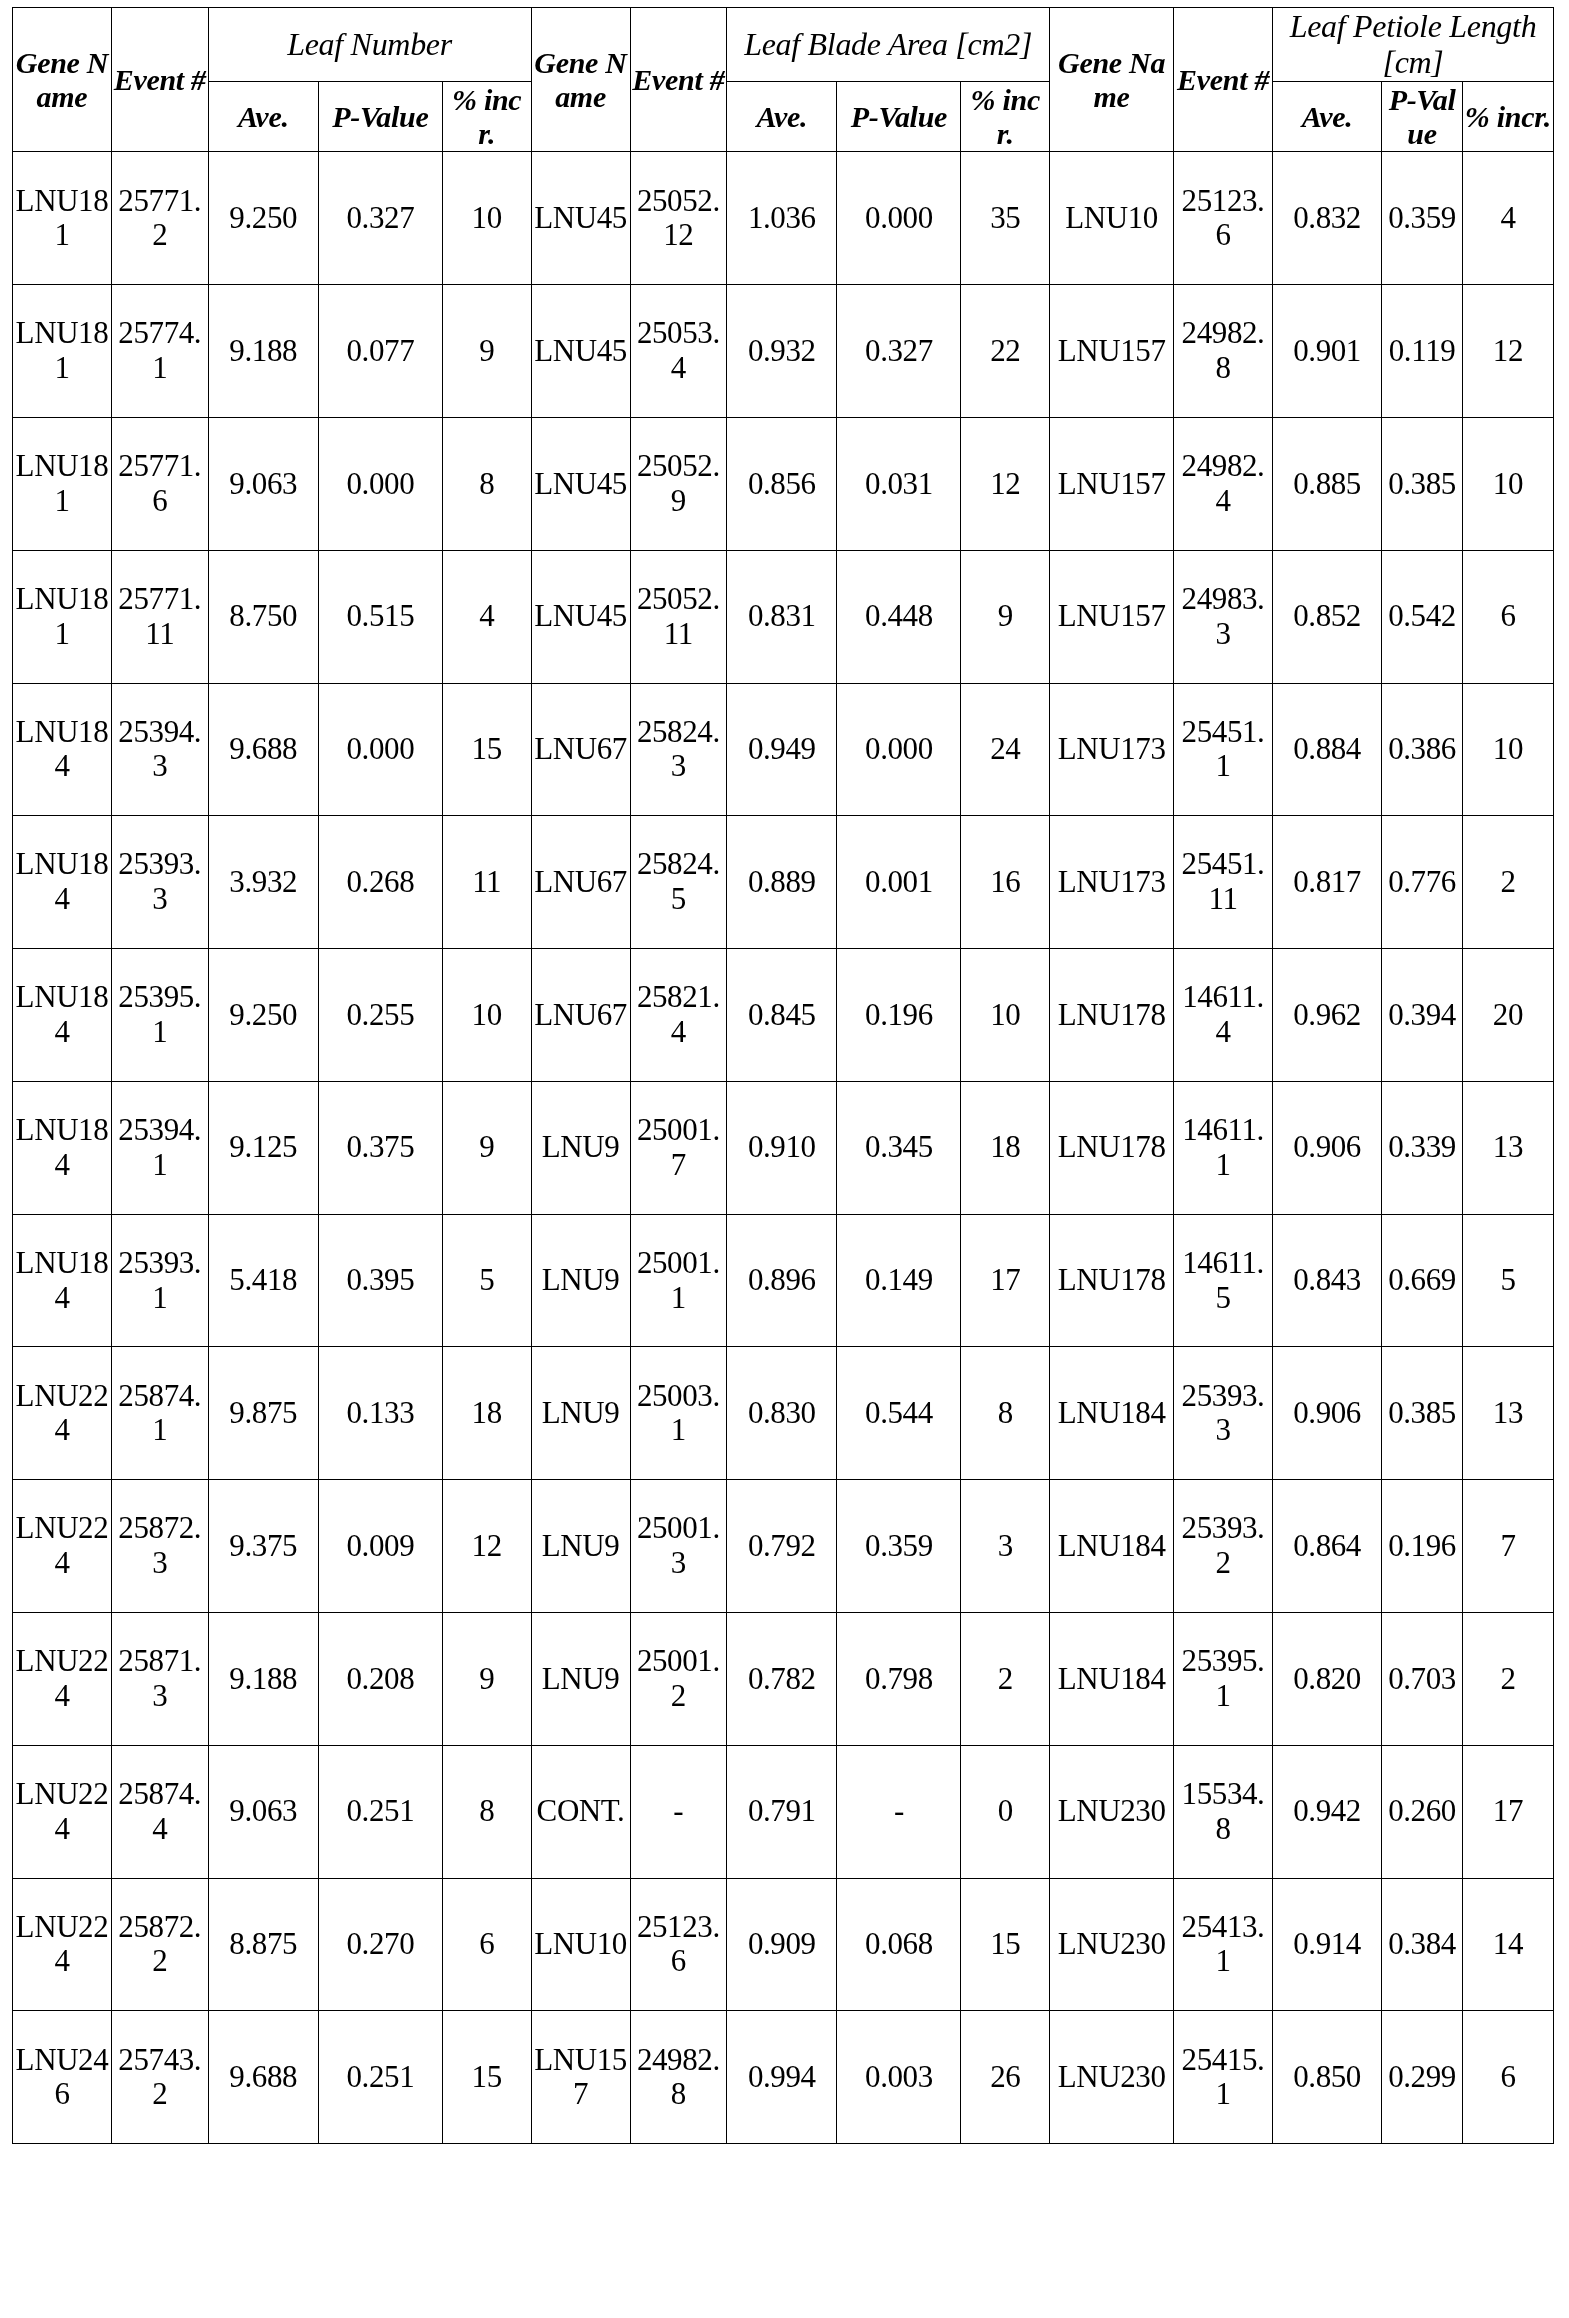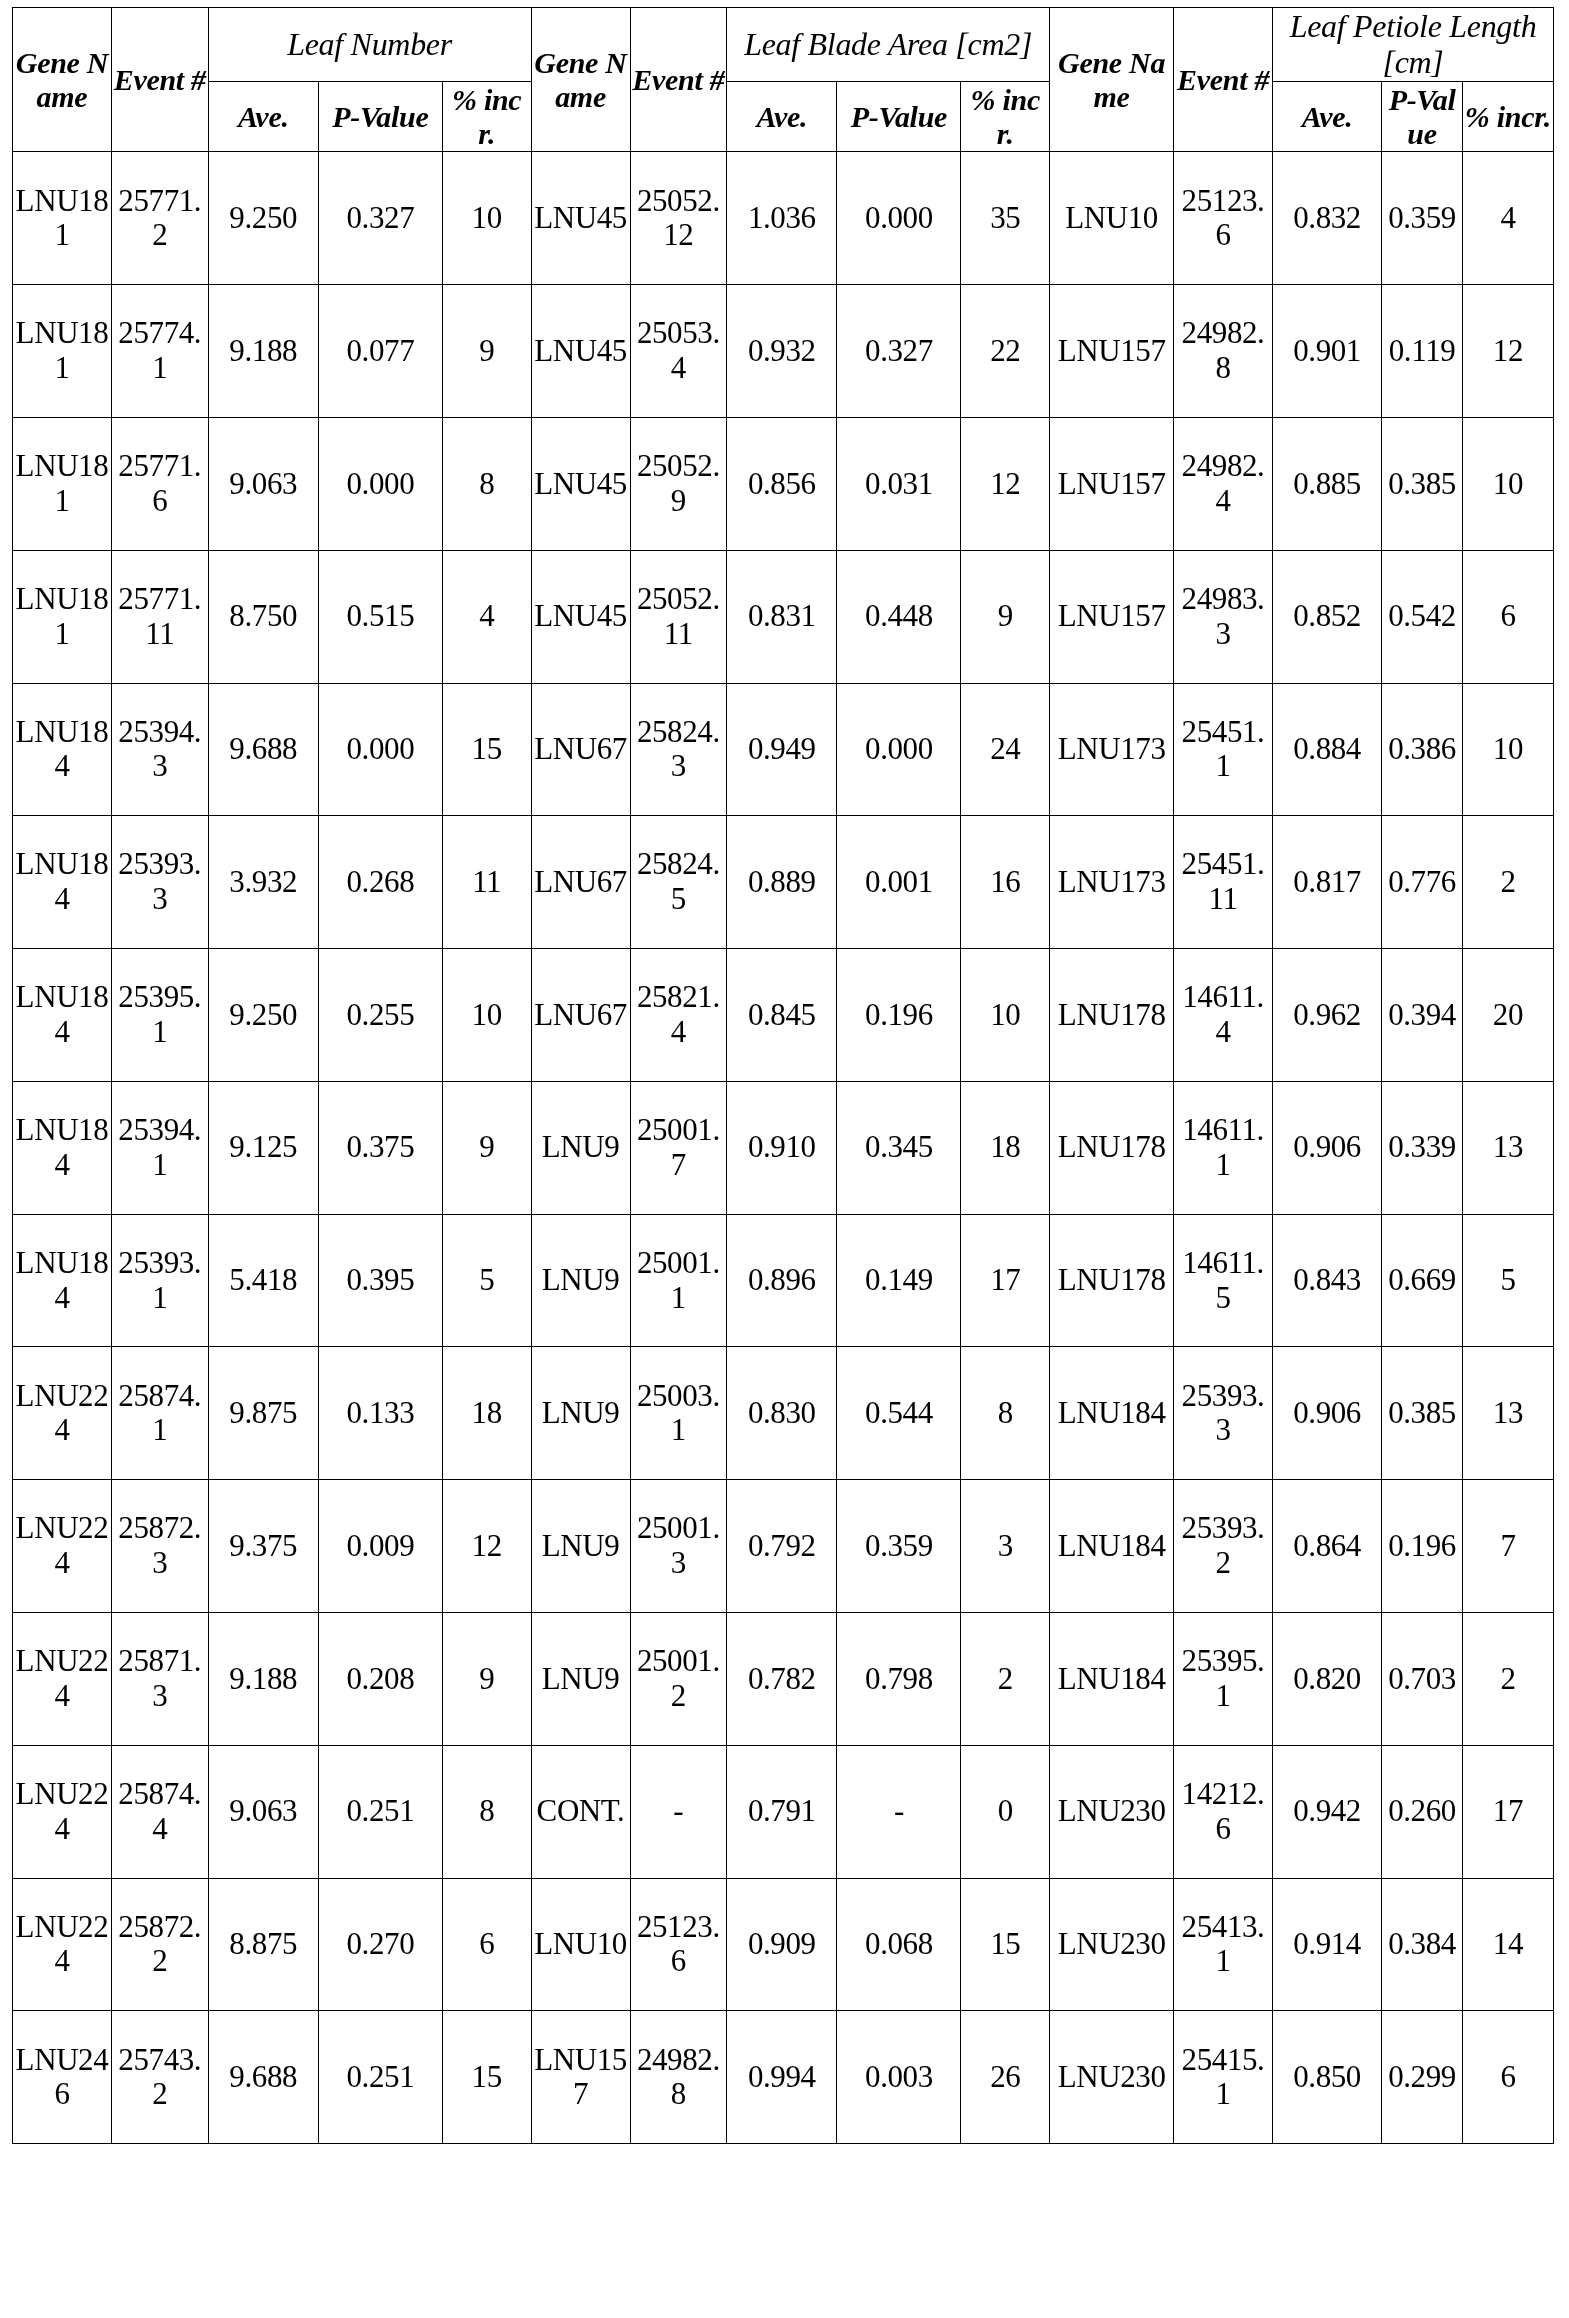--- a/index.html
+++ b/index.html
@@ -360,21 +360,21 @@
           <td class="cell event">25874.4</td>
           <td class="cell num">9.063</td>
           <td class="cell num">0.251</td>
           <td class="cell pct">8</td>
           <td class="cell gene">CONT.</td>
           <td class="cell event">-</td>
           <td class="cell num">0.791</td>
           <td class="cell num">-</td>
           <td class="cell pct">0</td>
           <td class="cell genewide">LNU230</td>
-          <td class="cell event">14212.6</td>
+          <td class="cell event">15534.8</td>
           <td class="cell num">0.942</td>
           <td class="cell num">0.260</td>
           <td class="cell pct">17</td>
         </tr>
         <tr>
           <td class="cell gene">LNU224</td>
           <td class="cell event">25872.2</td>
           <td class="cell num">8.875</td>
           <td class="cell num">0.270</td>
           <td class="cell pct">6</td>

